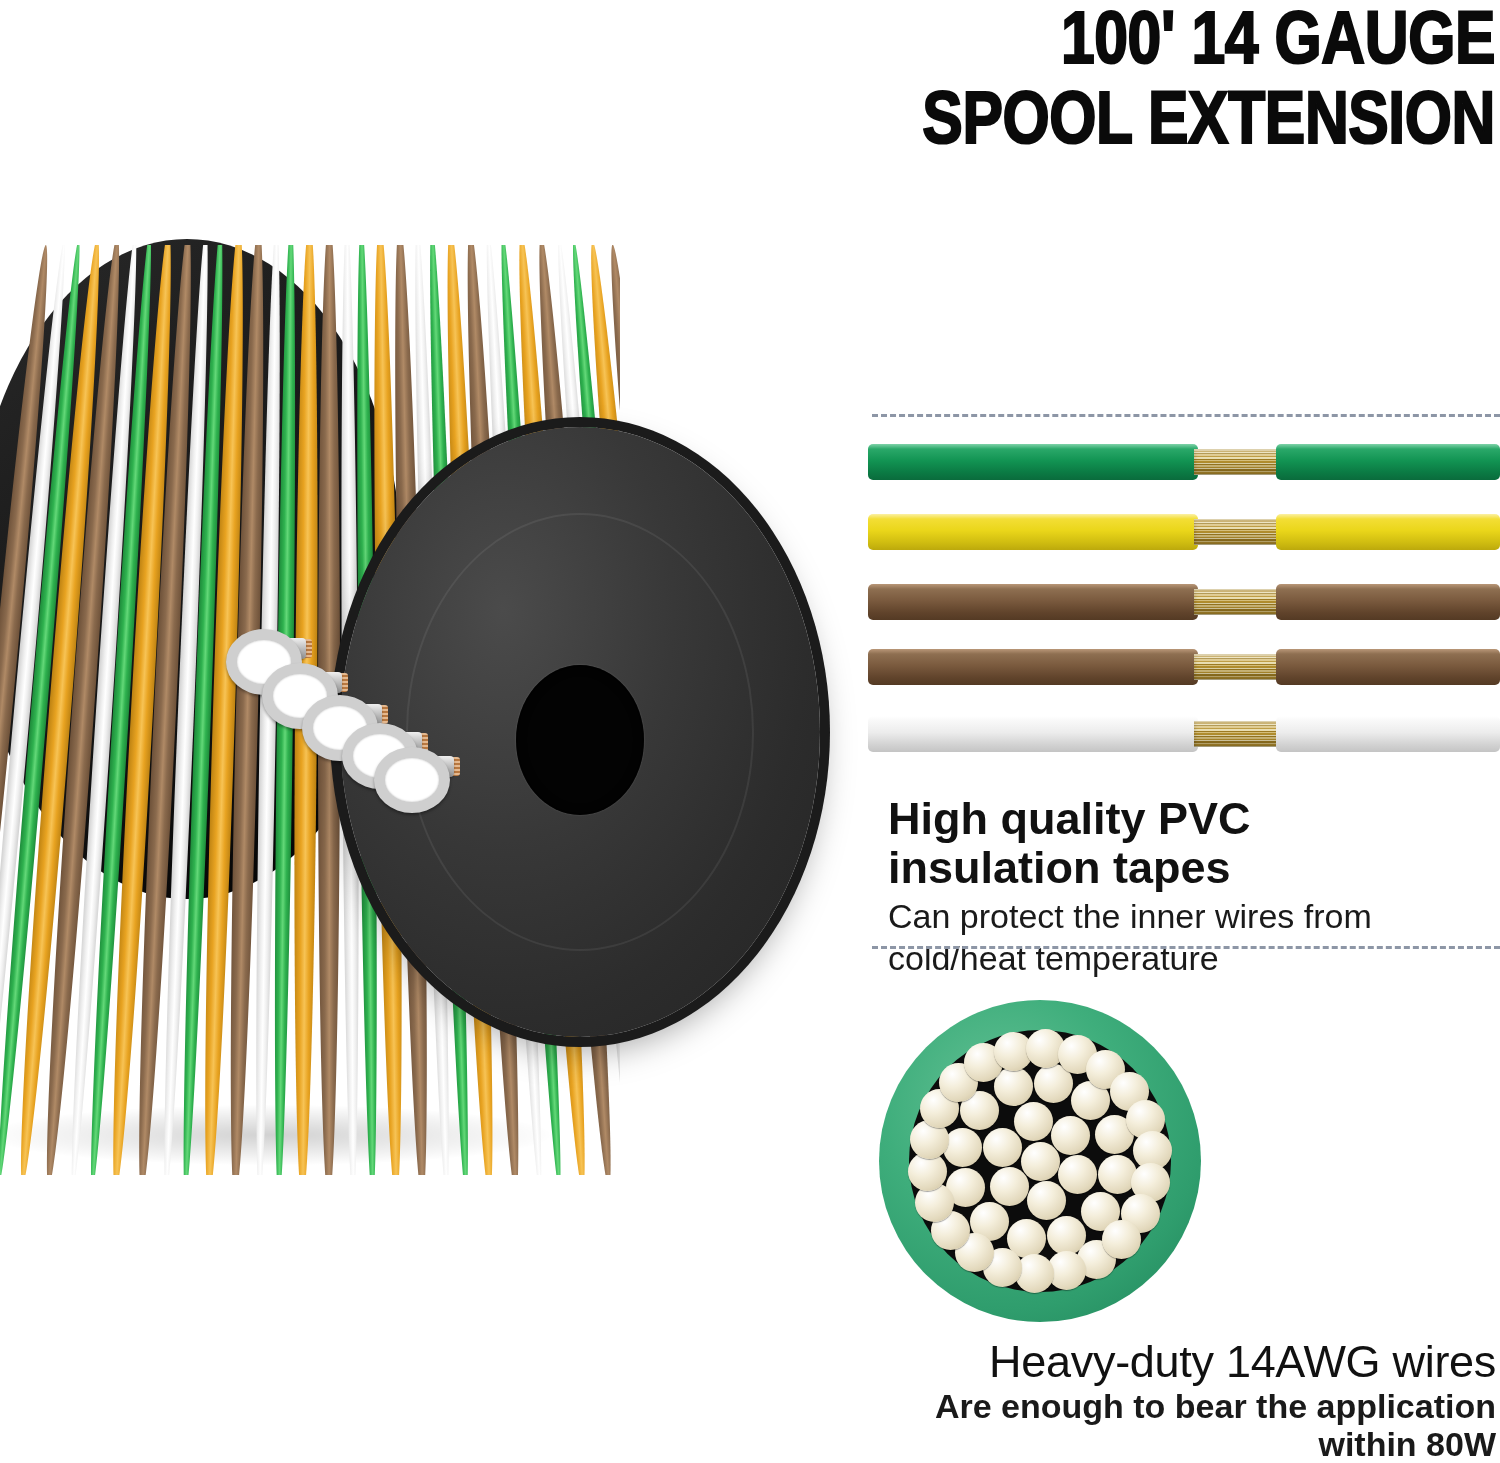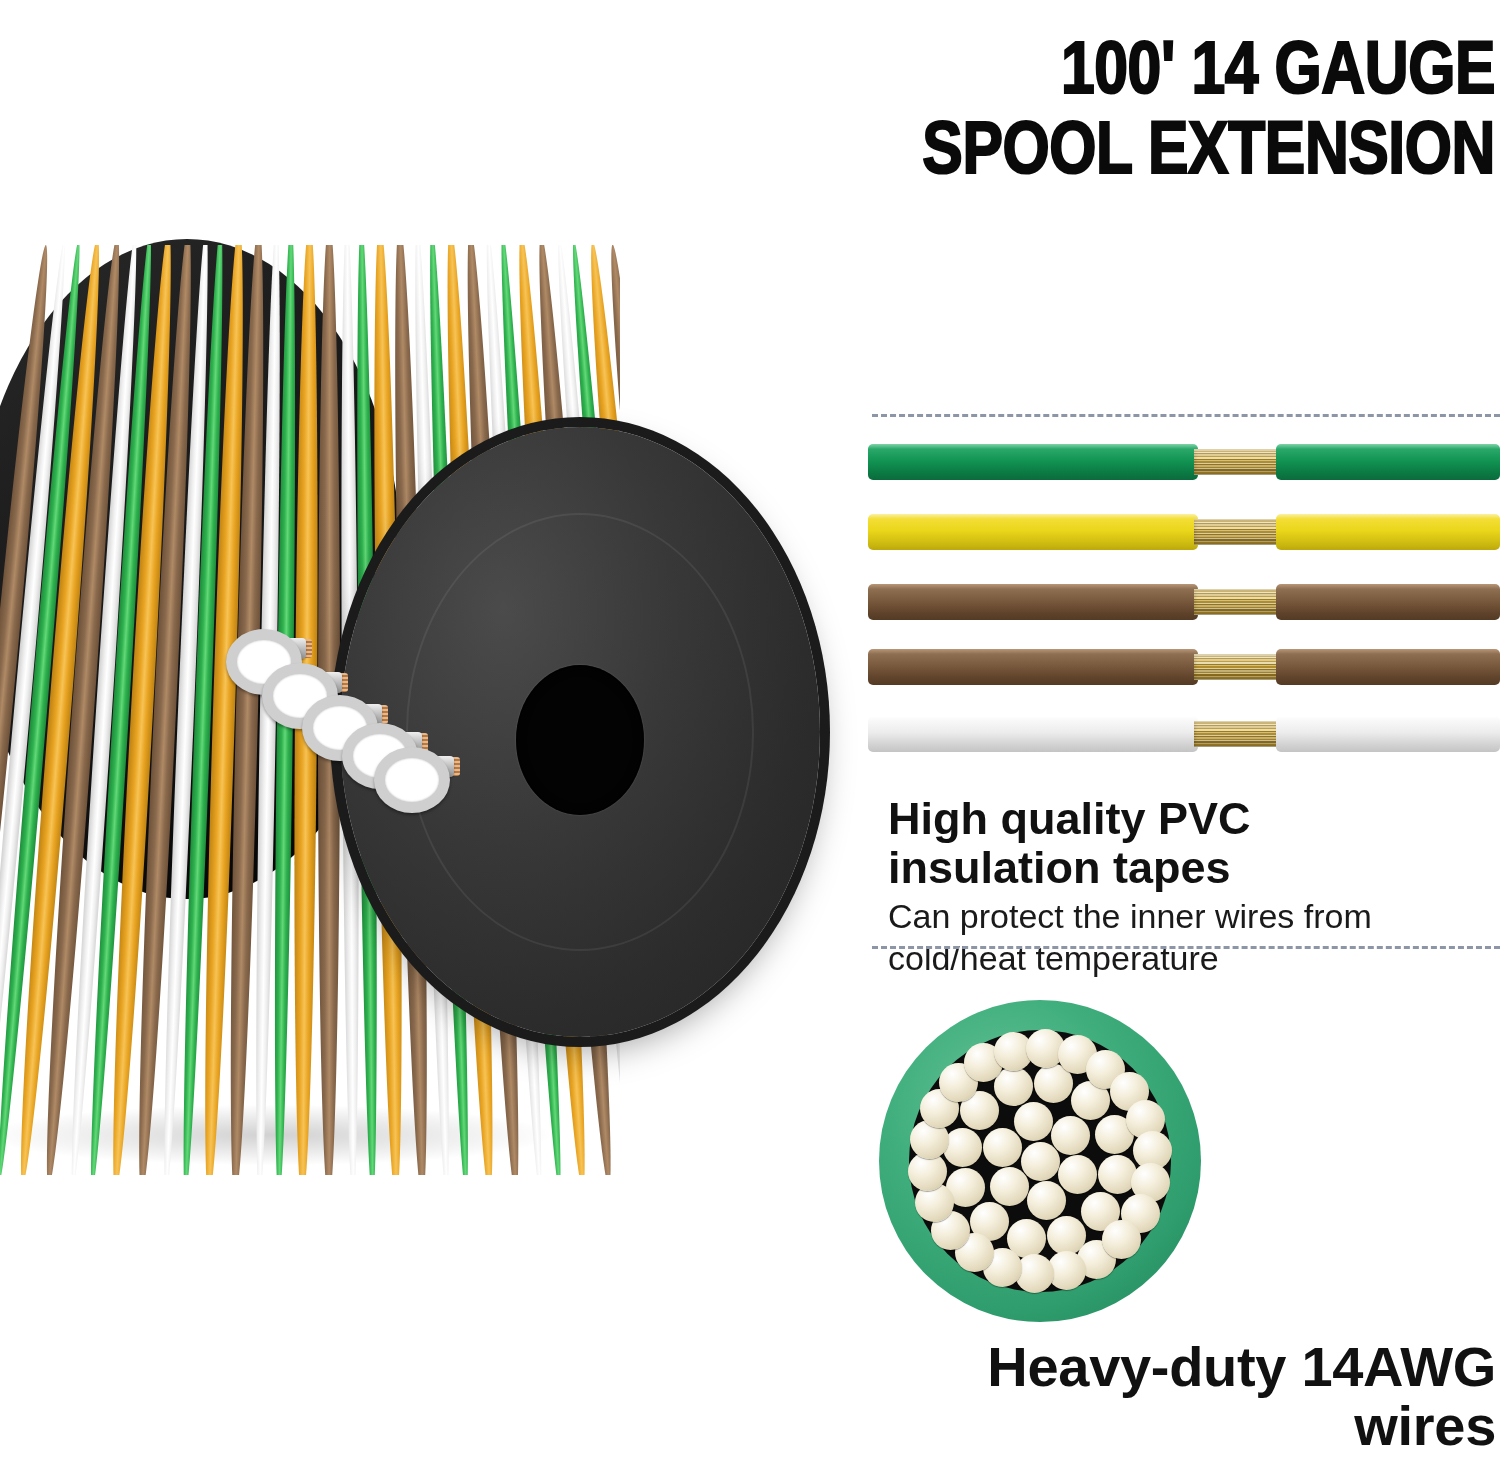--- a/index.html
+++ b/index.html
@@ -1,20 +1,20 @@
 <!DOCTYPE html>
 <html><head>
 <meta charset="utf-8">
 <style>
   html,body{margin:0;padding:0;background:#fff;}
   body{width:1500px;height:1463px;overflow:hidden;font-family:"Liberation Sans",sans-serif;}
   #stage{position:relative;width:1500px;height:1463px;background:#ffffff;overflow:hidden;}
 
   
-  .title-block{position:absolute;left:700px;top:4px;width:795px;text-align:right;margin-top:30px;}
+  .title-block{position:absolute;left:700px;top:4px;width:795px;text-align:right;}
   .title-line{
     font-family:"Liberation Sans",sans-serif;
     font-weight:bold;
     font-size:74px;
     line-height:0.92;
     letter-spacing:-0.5px;
     color:#0a0a0a;
     transform:scaleX(0.82);
     transform-origin:right center;
     white-space:nowrap;
@@ -29,21 +29,21 @@
 
   .feat-cca{left:876px;top:232px;width:620px;}
   .feat-cca h3{font-size:46px;font-weight:normal;line-height:1.0;letter-spacing:0px;}
   .feat-cca p{font-size:33px;font-weight:normal;line-height:1.25;margin-top:8px;transform:scaleX(0.97);transform-origin:left top;}
 
   .feat-pvc{left:888px;top:795px;width:620px;}
   .feat-pvc h3{font-size:45px;font-weight:bold;line-height:1.08;}
   .feat-pvc p{font-size:34px;font-weight:normal;line-height:1.22;margin-top:4px;}
 
   .feat-awg{left:868px;top:1338px;width:628px;text-align:right;}
-  .feat-awg h3{font-size:56px;font-weight:bold;line-height:1.05;letter-spacing:-0.3px;}
+  .feat-awg h3{font-size:45px;font-weight:normal;line-height:1.05;letter-spacing:-0.3px;}
   .feat-awg p{font-size:34px;font-weight:bold;line-height:1.12;margin-top:2px;}
 
   
   .divider{position:absolute;height:0;border-top:3px dashed #8d96a6;}
   .divider.d1{left:872px;top:414px;width:628px;}
   .divider.d2{left:872px;top:946px;width:628px;}
 
   
   .wires{position:absolute;left:868px;top:444px;width:632px;height:320px;}
   .wire-row{position:absolute;left:0;width:632px;height:36px;}
@@ -270,15 +270,17 @@
         <div class="strand" style="left: 216.523px; top: 69.7963px; width: 39px; height: 39px;"></div>
         <div class="strand" style="left: 224.018px; top: 101.074px; width: 39px; height: 39px;"></div>
         <div class="strand" style="left: 222.398px; top: 133.196px; width: 39px; height: 39px;"></div>
         <div class="strand" style="left: 211.793px; top: 163.561px; width: 39px; height: 39px;"></div>
         <div class="strand" style="left: 193.063px; top: 189.708px; width: 39px; height: 39px;"></div>
       </div>
   </div>
 
   <div class="feat feat-awg">
     <h3>Heavy-duty 14AWG wires</h3>
+    <p style="white-space:pre-line">Are enough to bear the application
+within 80W</p>
   </div>
 
 </div>
 
 </body></html>

